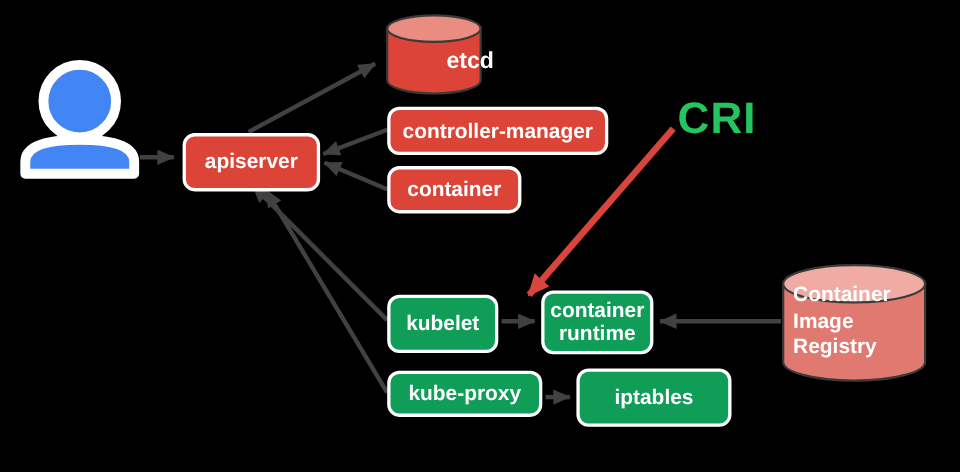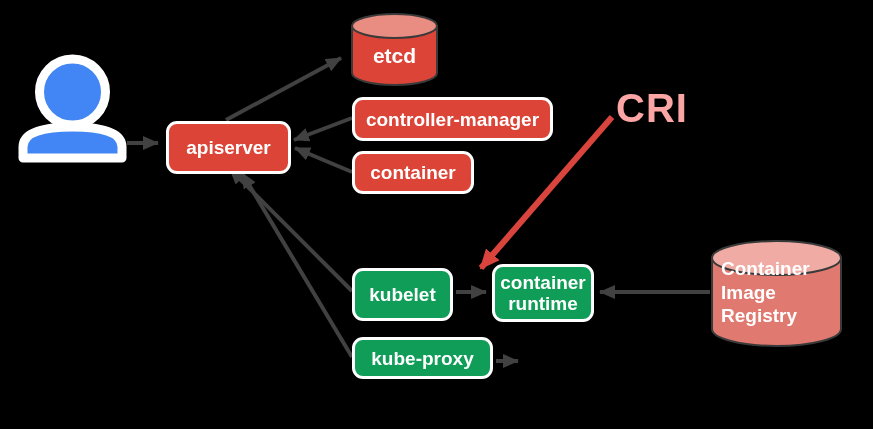--- a/index.html
+++ b/index.html
@@ -27,31 +27,31 @@
     padding:12px 2px;
   }
   .node.red{background:#DB4437;}
   .node.green{background:#0F9D58;}
   .cyl-label{
     position:absolute;
     color:#fff;
     font-weight:bold;
   }
   .cyl-label.etcd{
-    left:352px;top:44px;width:85px;
-    font-size:21px;text-align:center;
+    left:364px;top:44px;width:85px;
+    font-size:21px;text-align:right;
   }
   .cyl-label.registry{
     left:721px;top:257px;width:106px;
     font-size:19px;line-height:23.5px;text-align:left;
   }
   .cri-label{
     position:absolute;
     left:616px;top:86px;
-    color:#fca5a5;
+    color:#22c55e;
     font-weight:bold;
     font-size:40px;
     letter-spacing:1px;
   }
 </style>
 </head>
 <body>
 
 <div class="stage">
 
@@ -112,20 +112,23 @@
   </div>
 
   <div class="node green" style="left:492px;top:264px;width:102px;height:58px;justify-content:center;">
     <span>container runtime</span>
   </div>
 
   <div class="node green" style="left:352px;top:337px;width:141px;height:42px;">
     <span>kube-proxy</span>
   </div>
 
+  <div class="node green" style="left:524px;top:335px;width:141px;height:53px;">
+    <span>iptables</span>
+  </div>
 
   <div class="cyl-label etcd">etcd</div>
 
   <div class="cyl-label registry">Container Image Registry</div>
 
   <div class="cri-label">CRI</div>
 
 </div>
 
 </body></html>

